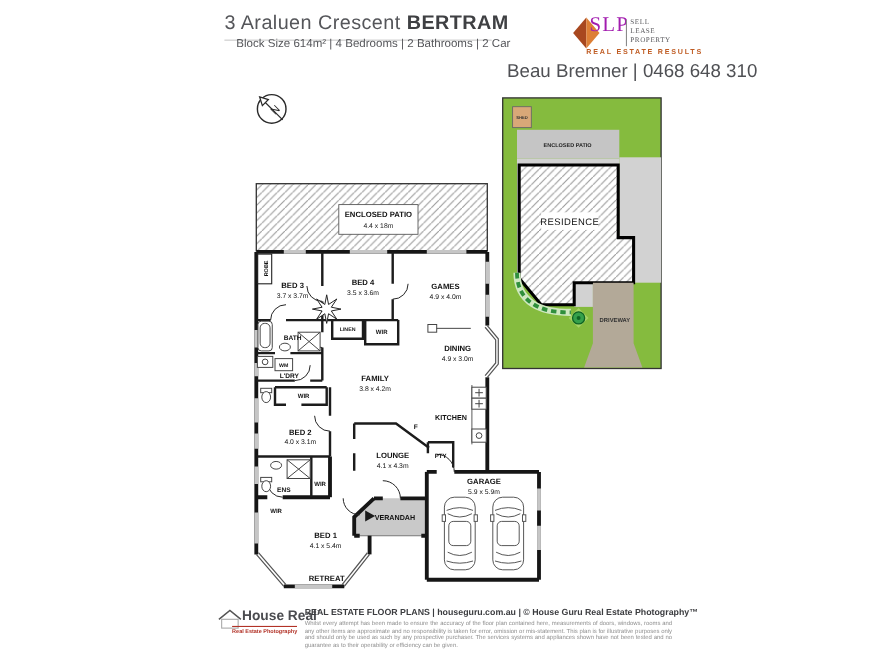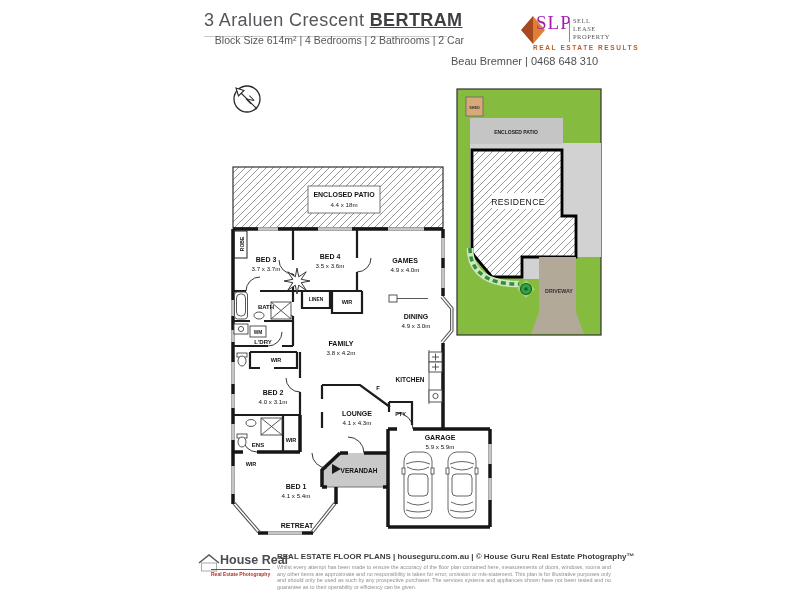--- a/index.html
+++ b/index.html
@@ -1,33 +1,33 @@
 <!DOCTYPE html>
 <html><head>
 <meta charset="utf-8">
 <style>
   html,body{margin:0;padding:0;background:#fff;}
   #page{position:relative;width:800px;height:600px;background:#fff;overflow:hidden;
         font-family:"Liberation Sans","DejaVu Sans",sans-serif;color:#4a4a4c;}
   .abs{position:absolute;}
   
   #title{left:204px;top:10px;width:244px;font-size:18px;letter-spacing:.4px;white-space:nowrap;color:#55565a;}
-  #title b{font-weight:700;color:#3f4043;text-decoration:underline;}
+  #title b{font-weight:700;color:#3f4043;}
   #title-rule{left:204px;top:36px;width:243px;height:1px;background:#c9c9c9;}
   .spec{left:204px;width:260px;font-size:10.5px;color:#55565a;white-space:nowrap;}
   #spec1{top:34px;text-align:right;} #spec2{top:60px;}
   
   #slp{left:514px;top:14px;width:120px;height:36px;}
   #slp-acronym{left:536px;top:12px;font-family:"Liberation Serif","DejaVu Serif",serif;
                font-size:19px;color:#a21caf;letter-spacing:1px;}
   #slp-div{left:569px;top:18px;width:1px;height:24px;background:#8a8a8a;}
   .slp-word{left:573px;font-family:"Liberation Serif","DejaVu Serif",serif;font-size:6.5px;
             letter-spacing:.5px;color:#5a5a5e;white-space:nowrap;}
   #slp-tag{left:533px;top:44px;font-size:6.5px;letter-spacing:1.6px;color:#bf5b22;white-space:nowrap;font-weight:bold;}
-  #agent{left:451px;top:55px;width:160px;font-size:11px;color:#4f5054;white-space:nowrap;}
+  #agent{left:461px;top:55px;width:160px;font-size:17px;color:#4f5054;white-space:nowrap;}
   #hg-name{left:220px;top:553px;font-size:12.5px;font-weight:bold;color:#4b4c50;white-space:nowrap;}
   #hg-sub{left:211px;top:569px;font-size:5px;font-weight:bold;color:#b23227;border-top:1.5px solid #b23227;
           padding-top:1px;white-space:nowrap;}
   #footer-title{left:277px;top:552px;width:299px;font-size:8px;font-weight:bold;color:#3c3d40;white-space:nowrap;}
   #footer-disc{left:277px;top:564px;width:334px;font-size:5.4px;line-height:6.6px;color:#8f8f8f;text-align:justify;}
   svg text{font-family:"Liberation Sans","DejaVu Sans",sans-serif;}
 </style>
 </head>
 <body>
 

